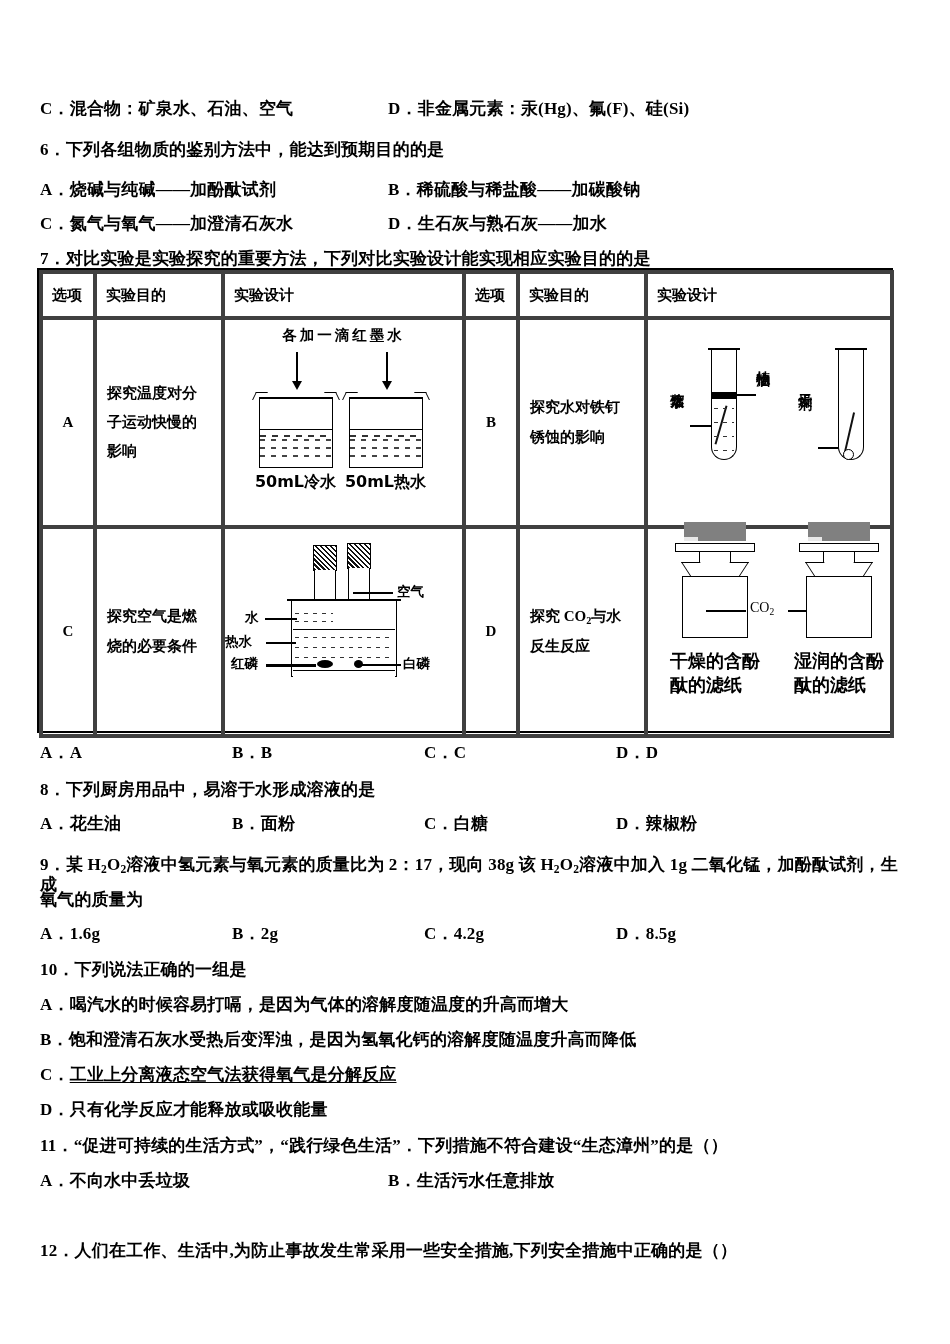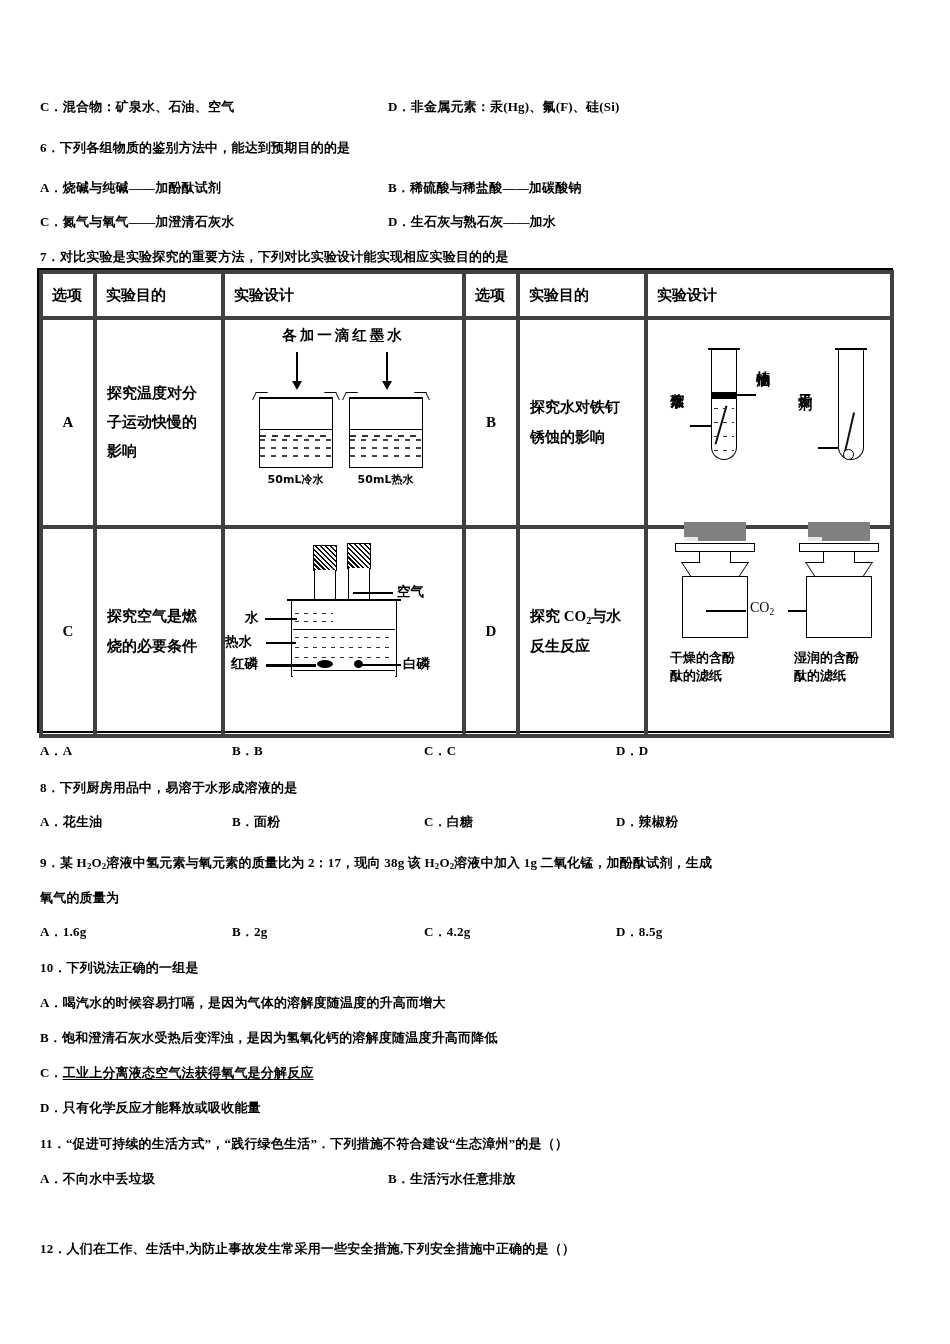--- a/index.html
+++ b/index.html
@@ -8,21 +8,21 @@
     width:950px; height:1344px;
     background:#ffffff;
     font-family:"Liberation Serif","DejaVu Serif",serif;
     color:#000;
     position:relative;
     overflow:hidden;
   }
   .page { position:absolute; left:0; top:0; width:950px; height:1344px; padding:0 40px; }
 
   
-  .line { font-size:13px; font-weight:bold; letter-spacing:.2px; line-height:1; }
+  .line { font-size:17px; font-weight:bold; letter-spacing:.2px; line-height:1; }
   .row2 { display:flex; }
   .row2 > .col { }
   .colA { width:348px; flex:0 0 348px; }
   .colB { flex:1 1 auto; }
   .row4 { display:flex; }
   .c4 { width:192px; flex:0 0 192px; }
 
   .blk { position:absolute; left:40px; width:870px; }
 
   sub { font-size:.68em; vertical-align:-0.28em; }
@@ -83,21 +83,21 @@
       repeating-linear-gradient(to right, #333 0 6px, transparent 6px 12px),
       transparent;
     background-size:12px 1.5px;
     background-repeat:repeat-x;
     background-position:0 5px, 0 0;
   }
   .beaker .water i {
     position:absolute; left:0; width:100%; height:1.5px; display:block;
     background:repeating-linear-gradient(to right,#444 0 5px,transparent 5px 11px);
   }
-  .beaker-cap { position:absolute; width:82px; text-align:center; font-size:11px;
+  .beaker-cap { position:absolute; width:82px; text-align:center; font-size:16px;
                 font-weight:bold; font-family:"DejaVu Sans",sans-serif; top:84px; }
 
   
   .tubes { position:relative; width:100%; height:205px; }
   .vlabel {
     position:absolute; writing-mode:vertical-rl; text-orientation:upright;
     font-size:14px; font-weight:bold; letter-spacing:1px;
     font-family:"DejaVu Sans",sans-serif; line-height:1.05;
   }
   .tube { position:absolute; width:26px; }
@@ -138,21 +138,21 @@
     position:absolute; top:19px; width:19px; height:16px; background:#fff; }
   .jar .shoulder-l { left:-1px; border-top:1.5px solid #000; transform-origin:right top; transform:skewX(33deg); border-left:1.5px solid #000;}
   .jar .shoulder-r { right:-1px; border-top:1.5px solid #000; transform-origin:left top; transform:skewX(-33deg); border-right:1.5px solid #000;}
   .jar .bodyj { position:absolute; left:0; top:33px; width:66px; height:62px;
                 border:1.5px solid #000; background:#fff; }
   .jar .paper { position:absolute; left:2px; bottom:2px; width:62px; height:19px;
                 background:#808080; }
   .jar .paper::after { content:""; position:absolute; left:0; bottom:0; width:14px; height:4px; background:#e8e8e8; }
   .co2lbl { position:absolute; font-size:14px; font-family:"Liberation Serif",serif;
             font-weight:normal; }
-  .jarcap { position:absolute; font-size:13px; font-weight:bold; line-height:1.35;
+  .jarcap { position:absolute; font-size:18px; font-weight:bold; line-height:1.35;
             font-family:"DejaVu Sans",sans-serif; text-align:left; }
   .hline { position:absolute; height:1.6px; background:#000; }
 </style>
 </head>
 <body>
 
 <div class="page">
 
   <div class="blk" style="top:100px;">
     <div class="row2">

